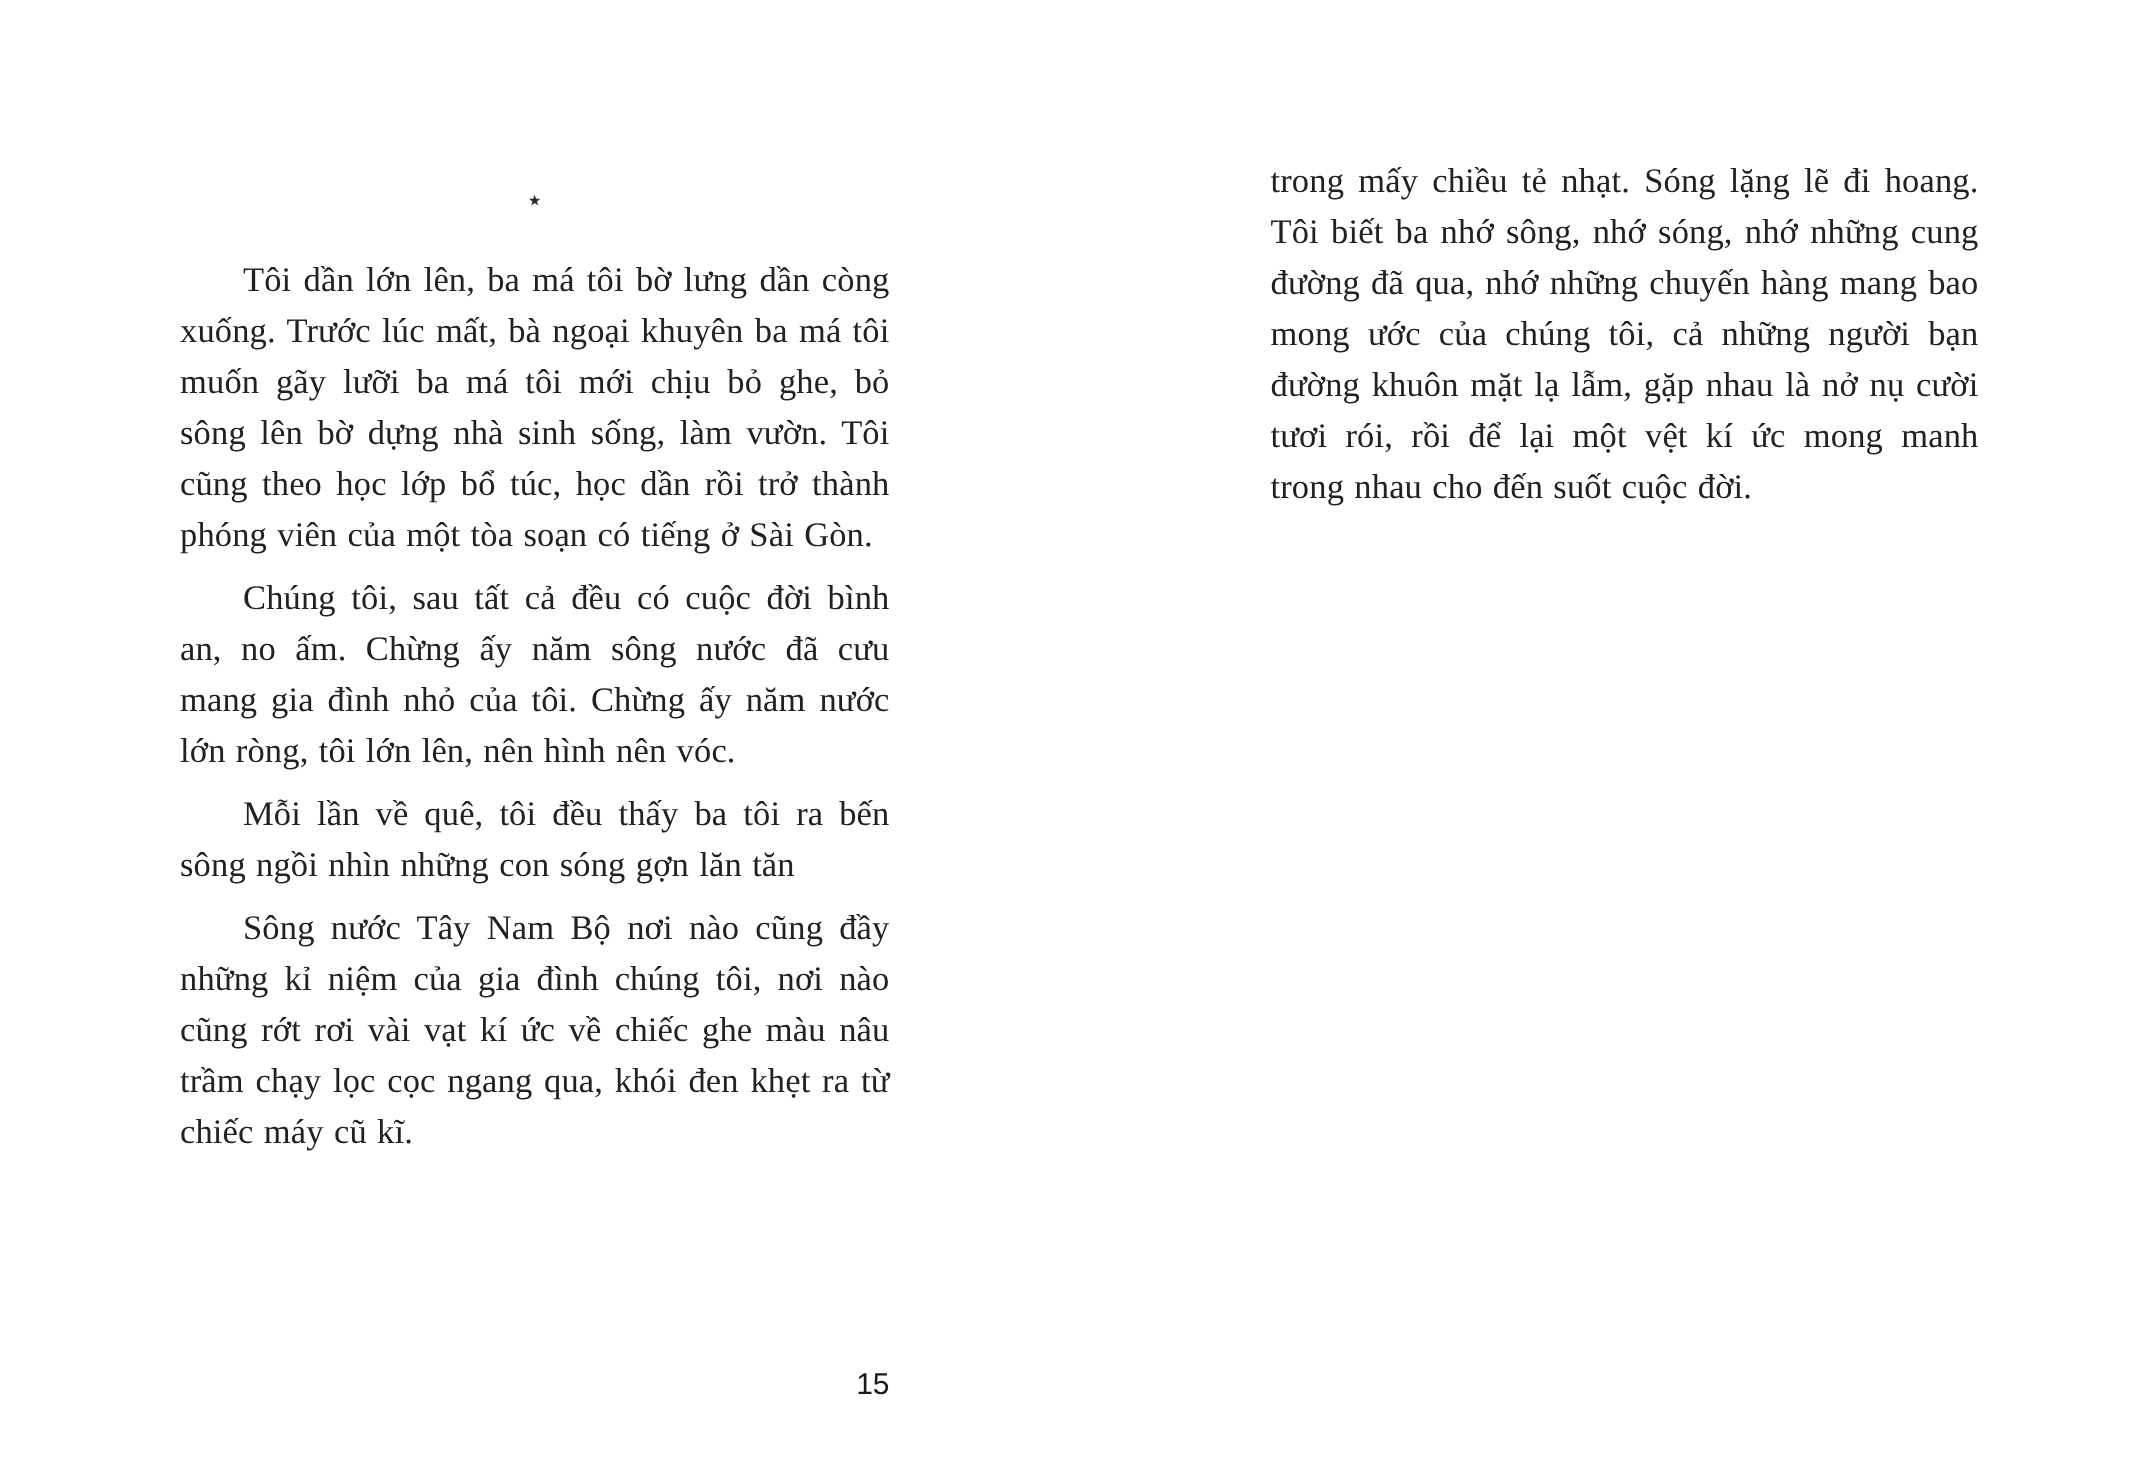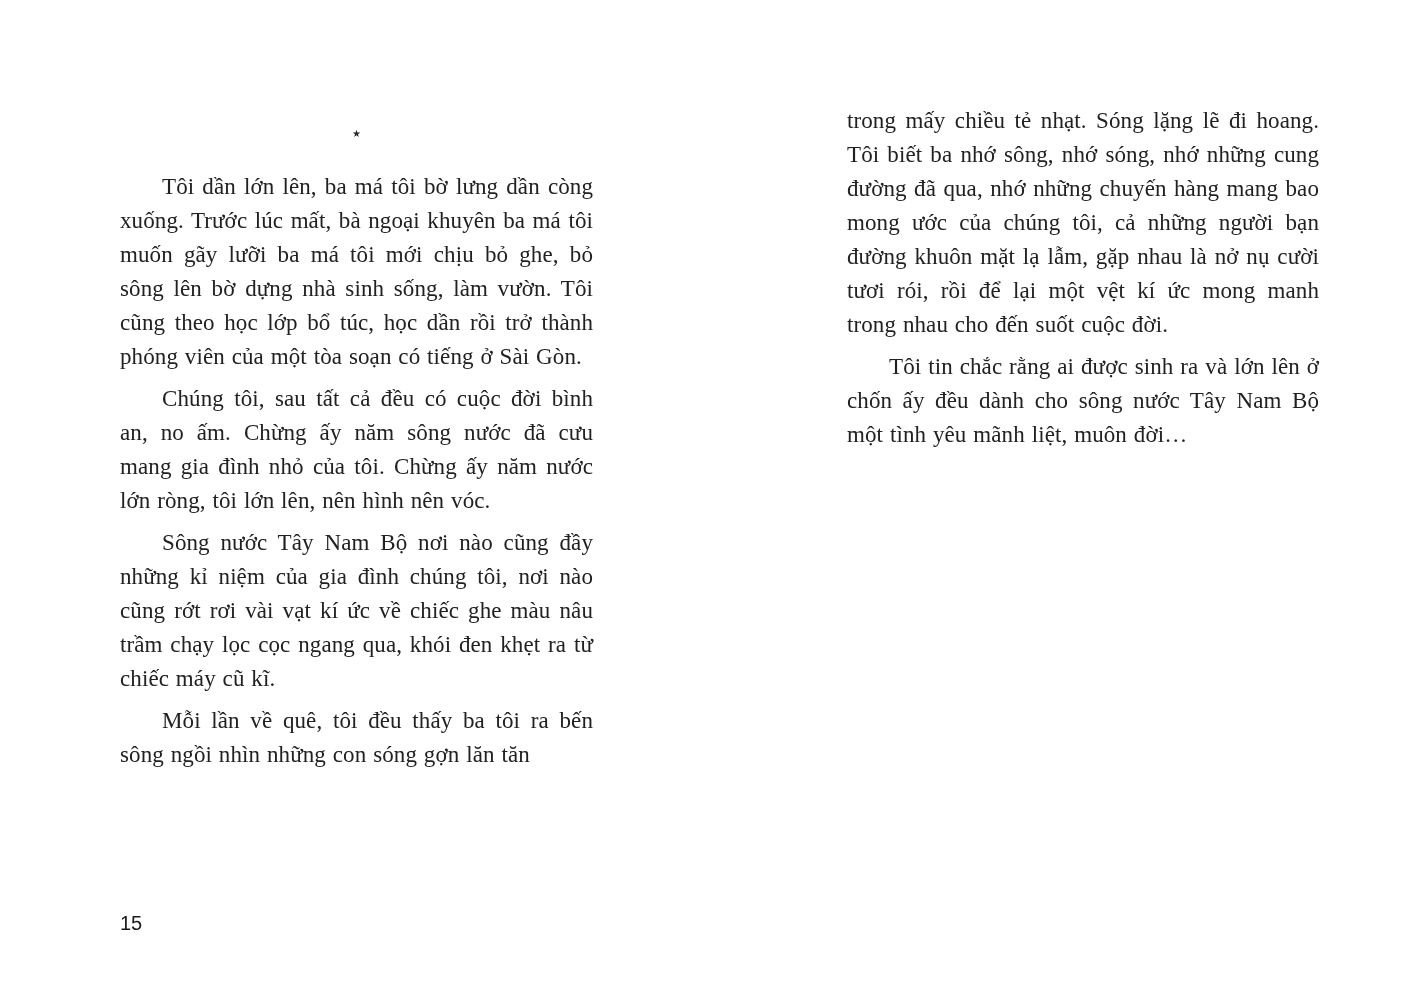--- a/index.html
+++ b/index.html
@@ -44,49 +44,48 @@
     font-size: 20px;
     color: #2a2a2a;
   }
   .page-number {
     position: absolute;
     top: 910px;
     height: 26px;
     font-family: "Liberation Sans", "DejaVu Sans", sans-serif;
     font-size: 20px;
     line-height: 26px;
-    text-align: left;
+    text-align: right;
     color: #1a1a1a;
   }
   .page-number.left  { left: 120px; width: 473px; }
   .page-number.right { left: 815px; width: 472px; }
 </style>
 </head>
 <body>
 
 <div class="spread">
 
   <div class="text-column left">
 
     <div class="section-break">
       <span>⋆</span>
     </div>
 
     <p class="indent">Tôi dần lớn lên, ba má tôi bờ lưng dần còng xuống. Trước lúc mất, bà ngoại khuyên ba má tôi muốn gãy lưỡi ba má tôi mới chịu bỏ ghe, bỏ sông lên bờ dựng nhà sinh sống, làm vườn. Tôi cũng theo học lớp bổ túc, học dần rồi trở thành phóng viên của một tòa soạn có tiếng ở Sài Gòn.</p>
 
     <p class="indent">Chúng tôi, sau tất cả đều có cuộc đời bình an, no ấm. Chừng ấy năm sông nước đã cưu mang gia đình nhỏ của tôi. Chừng ấy năm nước lớn ròng, tôi lớn lên, nên hình nên vóc.</p>
 
+    <p class="indent">Mỗi lần về quê, tôi đều thấy ba tôi ra bến sông ngồi nhìn những con sóng gợn lăn tăn</p>
+
     <p class="indent">Sông nước Tây Nam Bộ nơi nào cũng đầy những kỉ niệm của gia đình chúng tôi, nơi nào cũng rớt rơi vài vạt kí ức về chiếc ghe màu nâu trầm chạy lọc cọc ngang qua, khói đen khẹt ra từ chiếc máy cũ kĩ.</p>
-
-    <p class="indent">Mỗi lần về quê, tôi đều thấy ba tôi ra bến sông ngồi nhìn những con sóng gợn lăn tăn</p>
   </div>
 
   <div class="text-column right">
     <p>trong mấy chiều tẻ nhạt. Sóng lặng lẽ đi hoang. Tôi biết ba nhớ sông, nhớ sóng, nhớ những cung đường đã qua, nhớ những chuyến hàng mang bao mong ước của chúng tôi, cả những người bạn đường khuôn mặt lạ lẫm, gặp nhau là nở nụ cười tươi rói, rồi để lại một vệt kí ức mong manh trong nhau cho đến suốt cuộc đời.</p>
 
 
-    <p class="indent">Tôi tin chắc rằng ai được sinh ra và lớn lên ở chốn ấy đều dành cho sông nước Tây Nam Bộ một tình yêu mãnh liệt, muôn đời…</p>
   </div>
 
   <div class="page-number left">15</div>
 
 
 </div>
 
 </body></html>

